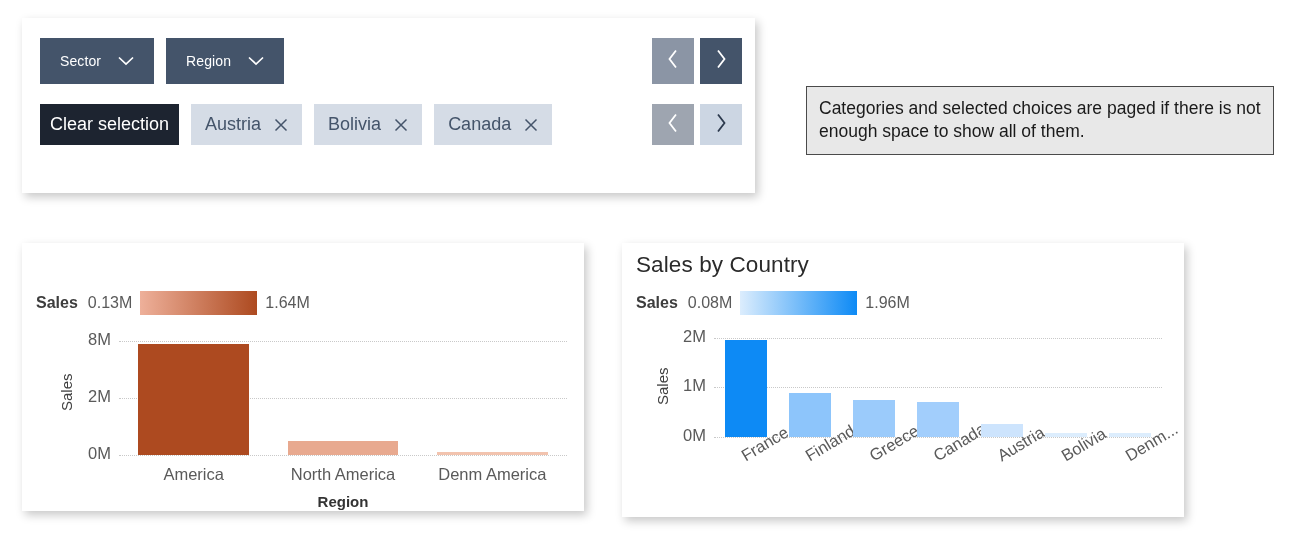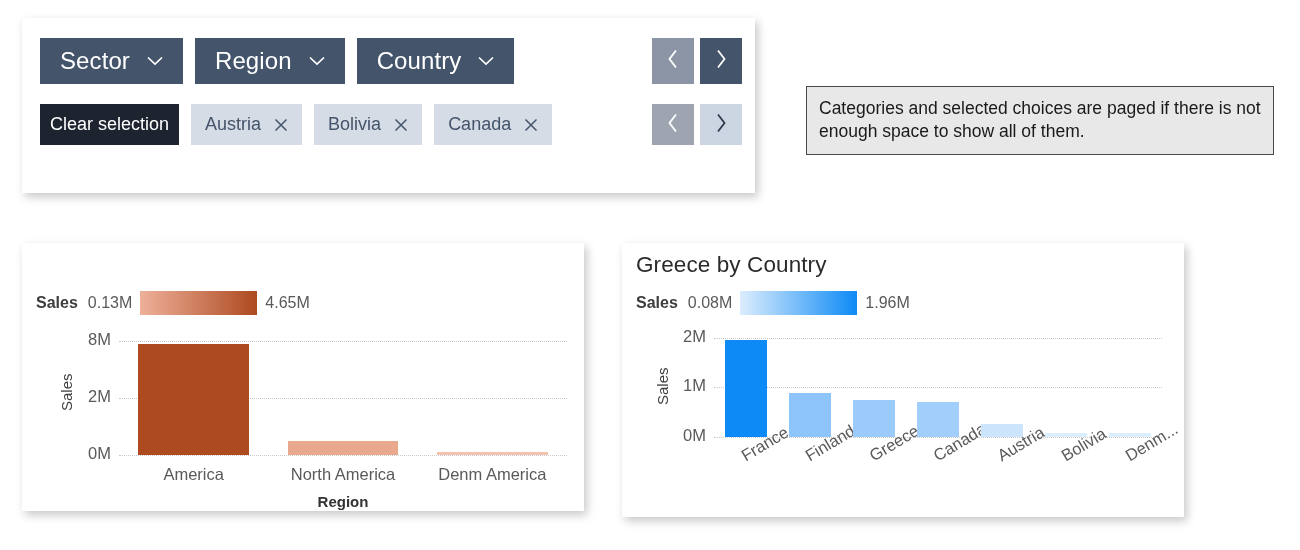--- a/index.html
+++ b/index.html
@@ -36,21 +36,21 @@
   .dropdown-btn {
     background: #44546a;
     color: #ffffff;
     height: 46px;
     box-sizing: border-box;
     display: flex;
     align-items: center;
     justify-content: center;
     padding: 0 20px;
     margin-right: 12px;
-    font-size: 24px;
+    font-size: 14px;
     letter-spacing: .1px;
     cursor: pointer;
   }
   .dropdown-btn .chev { margin-left: 17px; display:flex; }
 
   .clear-btn {
     background: #1d2430;
     color: #ffffff;
     height: 41px;
     box-sizing: border-box;
@@ -211,28 +211,20 @@
       </span>
     </div>
     <div class="dropdown-btn">
       <span>Region</span>
       <span class="chev">
         <svg width="16" height="10" viewBox="0 0 16 10">
             <path d="M1 1.5 L8 8 L15 1.5" fill="none" stroke="#ffffff" stroke-width="1.7"></path>
           </svg>
       </span>
     </div>
-    <div class="dropdown-btn">
-      <span>Country</span>
-      <span class="chev">
-        <svg width="16" height="10" viewBox="0 0 16 10">
-            <path d="M1 1.5 L8 8 L15 1.5" fill="none" stroke="#ffffff" stroke-width="1.7"></path>
-          </svg>
-      </span>
-    </div>
   </div>
 
   <div class="pager" id="pager-categories">
     <div class="pg-btn pg-grey">
       <span>
         <svg width="12" height="20" viewBox="0 0 12 20">
             <path d="M9 1.5 L2.5 10 L9 18.5" fill="none" stroke="#ffffff" stroke-width="1.8"></path>
           </svg>
       </span>
     </div>
@@ -297,21 +289,21 @@
 <div id="callout">
   <span>Categories and selected choices are paged if there is not enough space to show all of them.</span>
 </div>
 
 <div class="chart-card" id="card-region">
 
   <div class="legend">
     <span class="leg-title">Sales</span>
     <span class="leg-min">0.13M</span>
     <span class="leg-bar" id="leg-bar-region" style="background: linear-gradient(to right, rgb(238, 176, 154), rgb(173, 74, 32));"></span>
-    <span class="leg-max">4.65M</span>
+    <span class="leg-max">1.64M</span>
   </div>
 
   <div class="plot" id="plot-region">
       <div class="ylabel" style="left: 36px; top: 168px;">Sales</div>
       <div class="gridline" style="left: 97px; width: 448px; top: 212px;"></div>
       <div class="ytick" style="left: 43px; top: 201px;">0M</div>
       <div class="gridline" style="left: 97px; width: 448px; top: 154.989px;"></div>
       <div class="ytick" style="left: 43px; top: 143.989px;">2M</div>
       <div class="gridline" style="left: 97px; width: 448px; top: 97.977px;"></div>
       <div class="ytick" style="left: 43px; top: 86.977px;">8M</div>
@@ -319,21 +311,21 @@
       <div class="xtick" style="left: 171.667px; top: 222px; transform: translateX(-50%);">America</div>
       <div class="bar" style="left: 265.747px; width: 110.507px; top: 197.747px; height: 14.2529px; background: rgb(232, 169, 143);"></div>
       <div class="xtick" style="left: 321px; top: 222px; transform: translateX(-50%);">North America</div>
       <div class="bar" style="left: 415.08px; width: 110.507px; top: 209px; height: 3px; background: rgb(242, 195, 174);"></div>
       <div class="xtick" style="left: 470.333px; top: 222px; transform: translateX(-50%);">Denm America</div>
       <div class="xaxis-title" style="left: 321px; top: 250px; transform: translateX(-50%);">Region</div>
     </div>
 </div>
 
 <div class="chart-card" id="card-country">
-  <div class="chart-title">Greece by Country</div>
+  <div class="chart-title">Sales by Country</div>
 
   <div class="legend">
     <span class="leg-title">Sales</span>
     <span class="leg-min">0.08M</span>
     <span class="leg-bar" id="leg-bar-country" style="background: linear-gradient(to right, rgb(220, 237, 253), rgb(13, 138, 245));"></span>
     <span class="leg-max">1.96M</span>
   </div>
 
   <div class="plot" id="plot-country">
       <div class="ylabel" style="left: 32px; top: 162px;">Sales</div>

